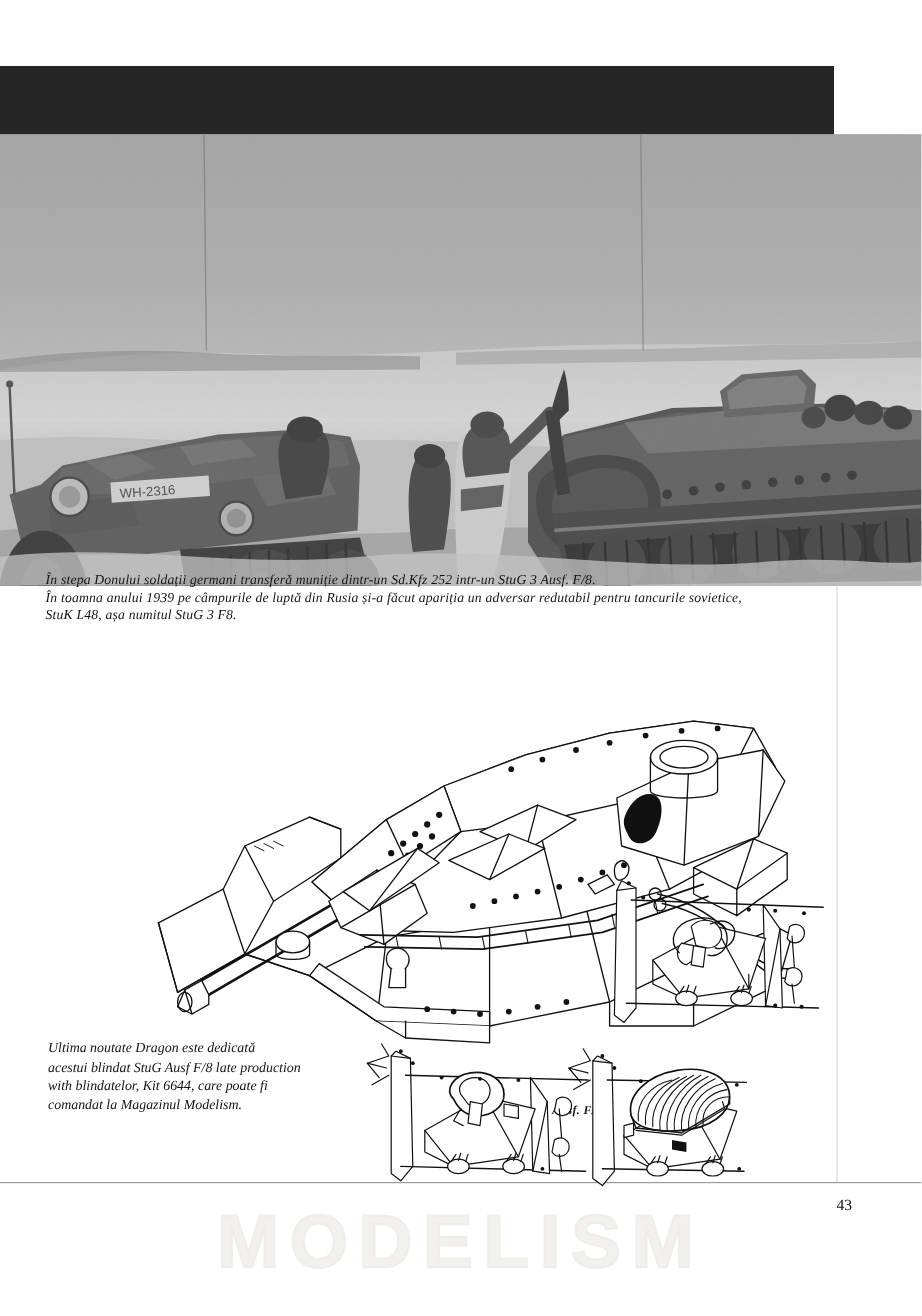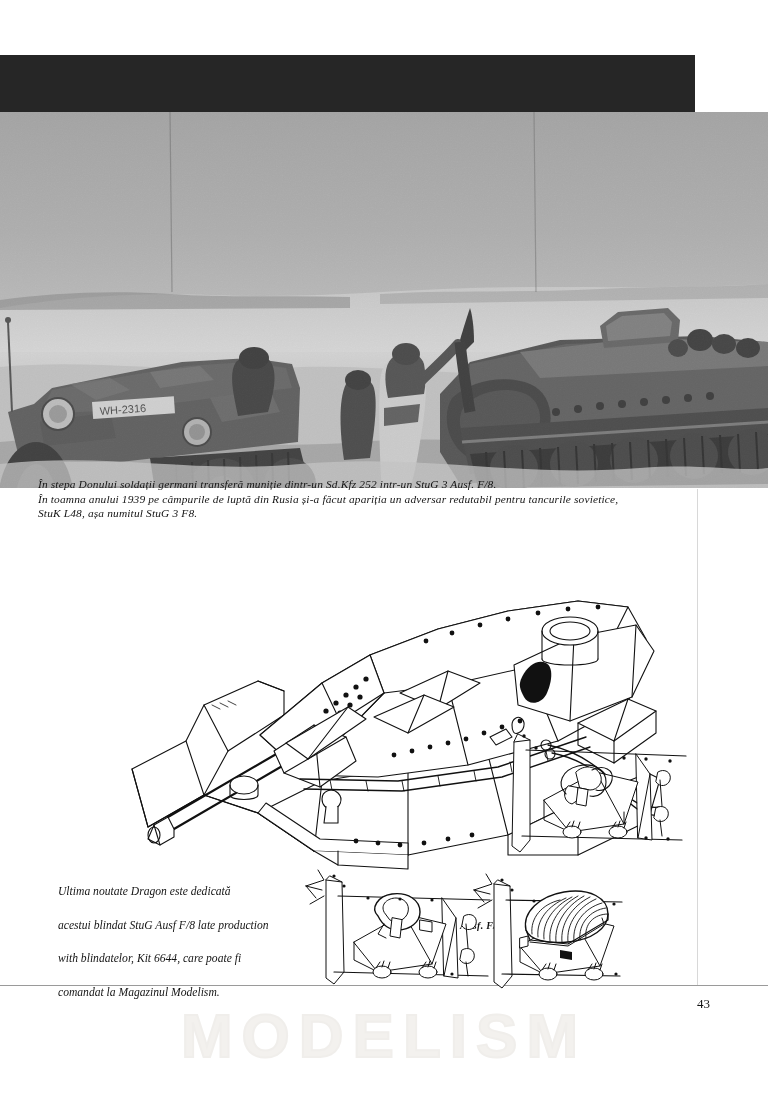--- a/index.html
+++ b/index.html
@@ -77,21 +77,21 @@
     position: absolute;
     left: 40px;
     top: 866px;
     width: 270px;
     font-family: "Liberation Serif", serif;
     font-style: italic;
     font-size: 11.6px;
     line-height: 15.5px;
     color: #141414;
   }
-  .caption-bottom p { margin: 18px; }
+  .caption-bottom p { margin: 0; }
 
   
   .inset-label {
     position: absolute;
     font-family: "Liberation Serif", serif;
     font-style: italic;
     font-weight: bold;
     font-size: 10px;
     color: #111;
     letter-spacing: 0.3px;

